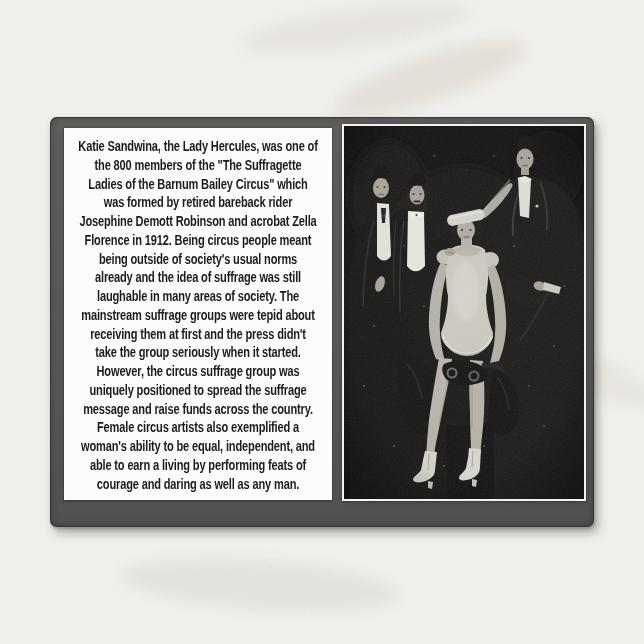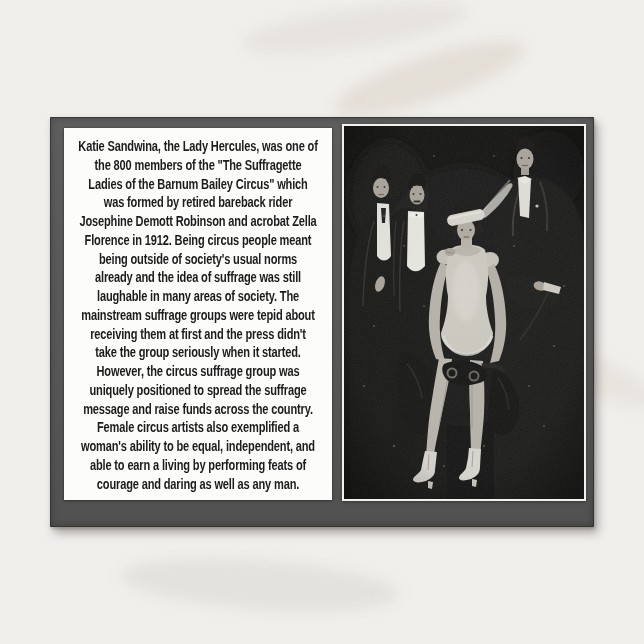--- a/index.html
+++ b/index.html
@@ -24,21 +24,21 @@
   .postcard {
     position: absolute;
     left: 50px; top: 117px;
     width: 544px; height: 410px;
     background: linear-gradient(180deg, #5e5e5e 0%, #585858 55%, #515151 100%);
     box-shadow:
       inset 0 0 0 1px rgba(28,28,28,0.45),
       inset 0 0 9px rgba(0,0,0,0.28),
       4px 6px 10px rgba(104,97,87,0.5),
       1px 2px 3px rgba(80,75,70,0.35);
-    border-radius: 1px;
+    border-radius: 7px;
   }
   .text-panel {
     position: absolute;
     left: 14px; top: 11px;
     width: 268px; height: 372px;
     background: #fcfcfb;
     box-shadow: 0 1px 3px rgba(0,0,0,0.35), 0 0 0 1px rgba(0,0,0,0.08);
     overflow: hidden;
   }
   .text-content {

